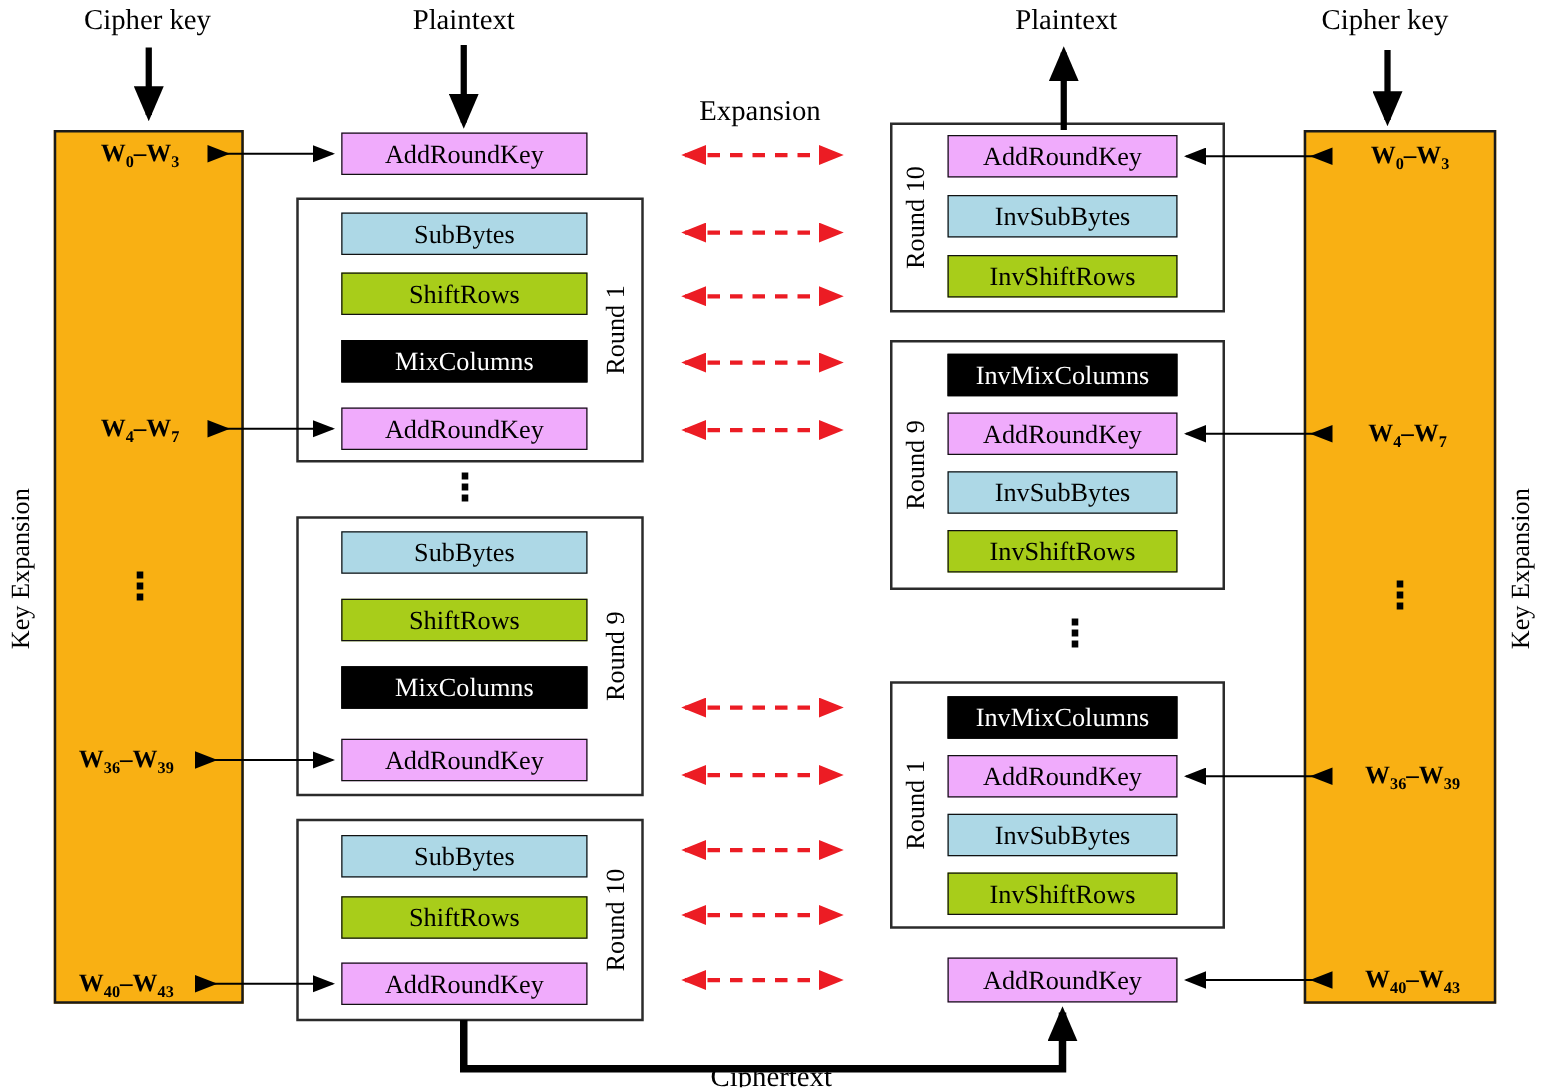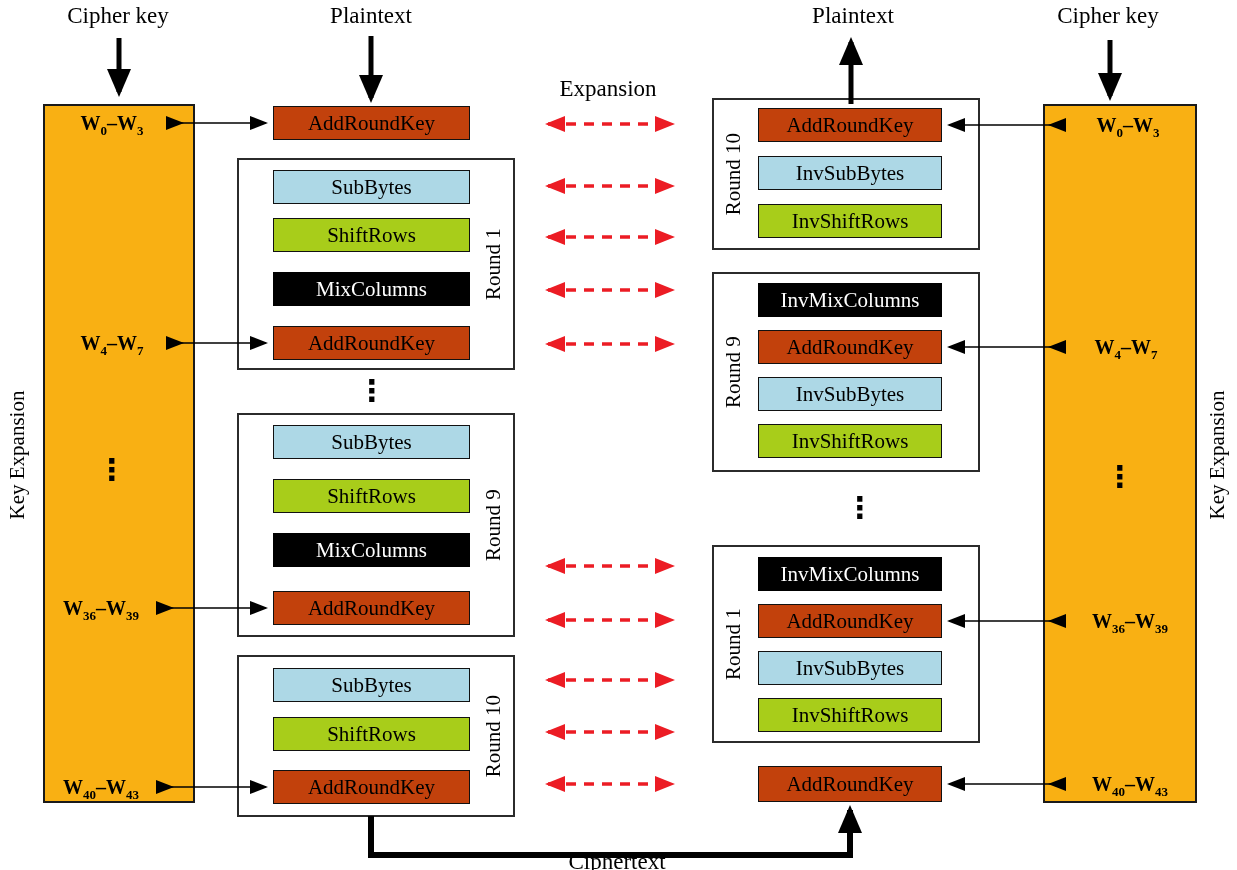--- a/index.html
+++ b/index.html
@@ -8,21 +8,21 @@
     font-family:"Liberation Serif","DejaVu Serif",serif;color:#000;
   }
   .lbl{position:absolute;transform:translate(-50%,-50%);font-size:23px;white-space:nowrap;}
   .rot{position:absolute;transform:translate(-50%,-50%) rotate(-90deg);font-size:21px;white-space:nowrap;}
   .bar{position:absolute;background:#F9B013;border:2px solid #1a1a1a;box-sizing:border-box;}
   .rbox{position:absolute;border:2px solid #2b2b2b;box-sizing:border-box;background:#fff;}
   .op{
     position:absolute;display:flex;align-items:center;justify-content:center;
     font-size:21px;border:1px solid #111;box-sizing:border-box;white-space:nowrap;
   }
-  .op.yellow{background:#c2410c;text-align:center;}
+  .op.yellow{background:#f0abfc;text-align:center;}
   .op.blue{background:#ADD8E6;}
   .op.green{background:#A8CD1A;}
   .op.dark{background:#000;color:#fff;border-color:#000;}
   .wlbl{position:absolute;transform:translate(-50%,-50%);font-weight:bold;font-size:20px;white-space:nowrap;}
   .wlbl .sb{font-size:13px;position:relative;top:5px;font-weight:bold;}
   .vdots{position:absolute;transform:translate(-50%,-50%);font-size:30px;font-weight:bold;
          font-family:"DejaVu Sans",sans-serif;line-height:1;}
   svg.overlay{position:absolute;left:0;top:0;pointer-events:none;}
 </style>
 </head>

